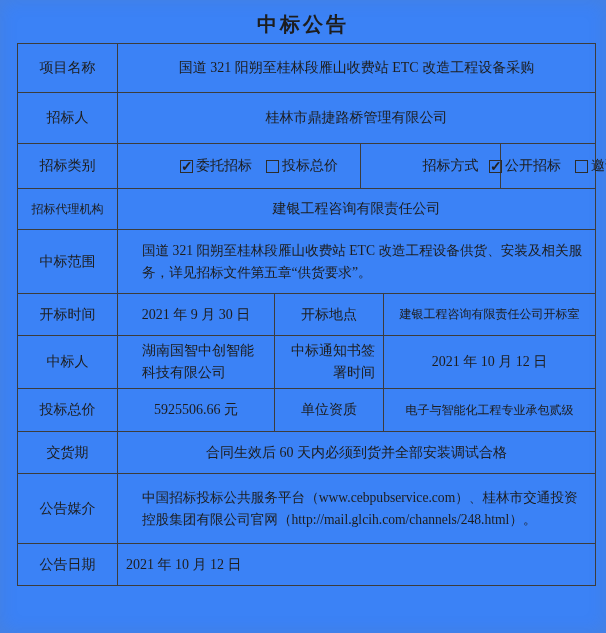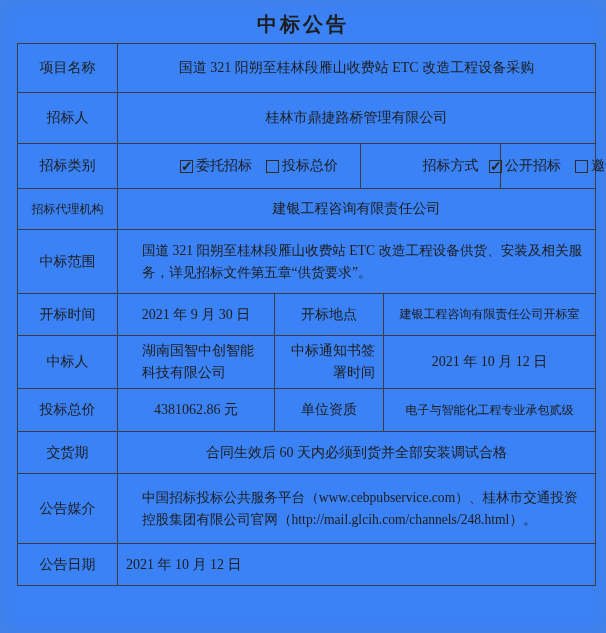--- a/index.html
+++ b/index.html
@@ -131,21 +131,21 @@
       <div class="cell w-label">中标人</div>
       <div class="cell w-r7a left">
         <span class="blk">湖南国智中创智能科技有限公司</span>
       </div>
       <div class="cell w-r7b">中标通知书签署时间</div>
       <div class="cell w-full">2021 年 10 月 12 日</div>
     </div>
 
     <div class="row h9">
       <div class="cell w-label">投标总价</div>
-      <div class="cell w-r7a">4381062.86 元</div>
+      <div class="cell w-r7a">5925506.66 元</div>
       <div class="cell w-r7b">单位资质</div>
       <div class="cell w-full tight">电子与智能化工程专业承包贰级</div>
     </div>
 
     <div class="row h10">
       <div class="cell w-label">交货期</div>
       <div class="cell w-full">合同生效后 60 天内必须到货并全部安装调试合格</div>
     </div>
 
     <div class="row h11">

